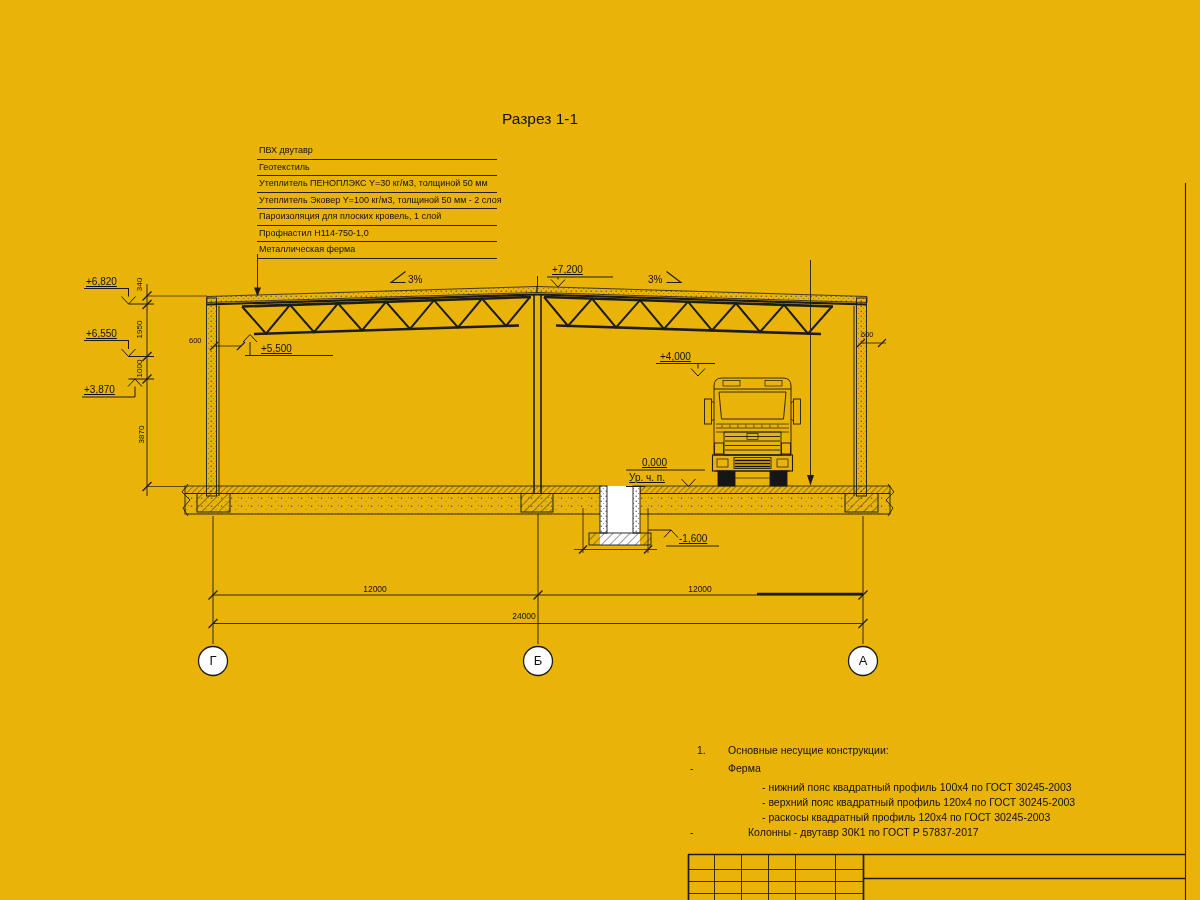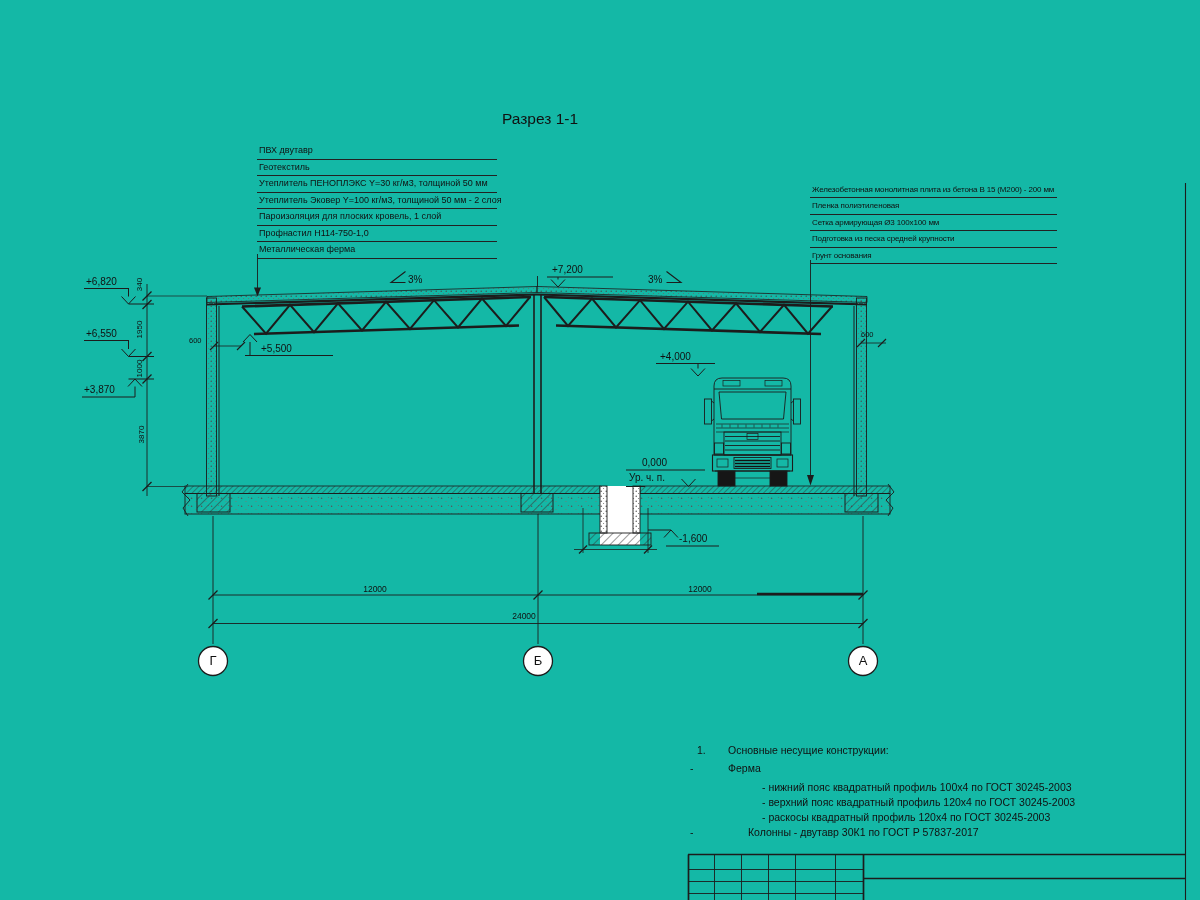--- a/index.html
+++ b/index.html
@@ -1,21 +1,21 @@
 <!DOCTYPE html>
 <html><head>
 <meta charset="utf-8">
 <style>
   html,body{margin:0;padding:0;background:#fff;}
-  #sheet{position:relative;width:1200px;height:900px;background:#14b8a6;overflow:hidden;
+  #sheet{position:relative;width:1200px;height:900px;background:#eab308;overflow:hidden;
          font-family:"Liberation Sans", sans-serif;color:#111;}
   #drawing{position:absolute;left:0;top:0;}
   .txt{position:absolute;white-space:nowrap;color:#111;}
   .title{font-size:15.5px;text-align:center;}
-  .elev{font-size:10px;}
+  .elev{font-size:10px;text-decoration:underline;}
   .slope{font-size:10px;}
   .vdim{font-size:8px;width:40px;text-align:center;transform:rotate(-90deg);}
   .sdim{font-size:8.5px;text-align:center;}
   .odim{font-size:7.5px;}
   .axis{font-size:13px;width:30px;height:30px;line-height:30px;text-align:center;}
   .note{font-size:10.5px;}
   .co-table{position:absolute;}
   .co-row{height:15.5px;line-height:15.2px;border-bottom:1px solid #222;
           white-space:nowrap;padding-left:2px;}
   #roof-callouts{left:257px;top:143px;width:240px;font-size:9px;}
@@ -278,27 +278,20 @@
   <div id="roof-callouts" class="co-table">
     <div class="co-row">ПВХ двутавр</div>
     <div class="co-row">Геотекстиль</div>
     <div class="co-row">Утеплитель ПЕНОПЛЭКС Y=30 кг/м3, толщиной 50 мм</div>
     <div class="co-row">Утеплитель Эковер Y=100 кг/м3, толщиной 50 мм - 2 слоя</div>
     <div class="co-row">Пароизоляция для плоских кровель, 1 слой</div>
     <div class="co-row">Профнастил Н114-750-1,0</div>
     <div class="co-row">Металлическая ферма</div>
   </div>
 
-  <div id="floor-callouts" class="co-table">
-    <div class="co-row">Железобетонная монолитная плита из бетона В 15 (М200) - 200 мм</div>
-    <div class="co-row">Пленка полиэтиленовая</div>
-    <div class="co-row">Сетка армирующая Ø3 100х100 мм</div>
-    <div class="co-row">Подготовка из песка средней крупности</div>
-    <div class="co-row">Грунт основания</div>
-  </div>
 
   <div class="txt elev" style="left:86px;top:276px;">+6,820</div>
   <div class="txt elev" style="left:86px;top:328px;">+6,550</div>
   <div class="txt elev" style="left:84px;top:384px;">+3,870</div>
   <div class="txt elev" style="left:552px;top:264px;">+7,200</div>
   <div class="txt elev" style="left:261px;top:343px;">+5,500</div>
   <div class="txt elev" style="left:660px;top:351px;">+4,000</div>
   <div class="txt elev" style="left:642px;top:457px;">0,000</div>
   <div class="txt elev" style="left:629px;top:472px;">Ур. ч. п.</div>
   <div class="txt elev" style="left:679px;top:533px;">-1,600</div>

